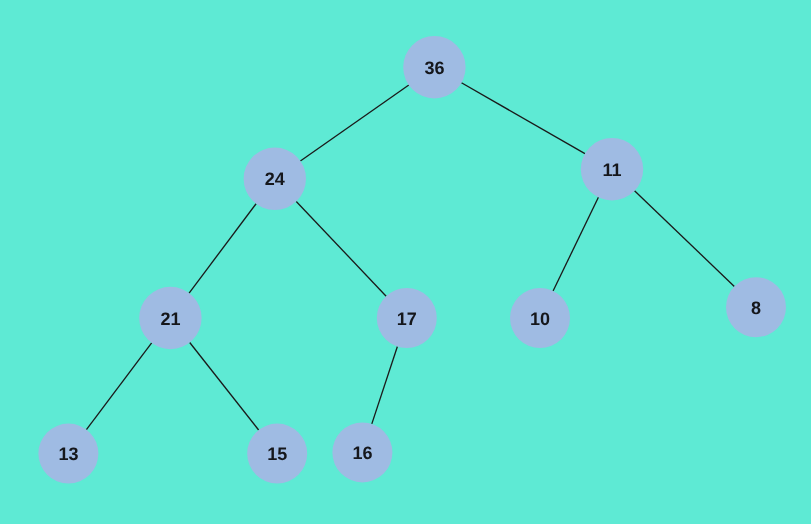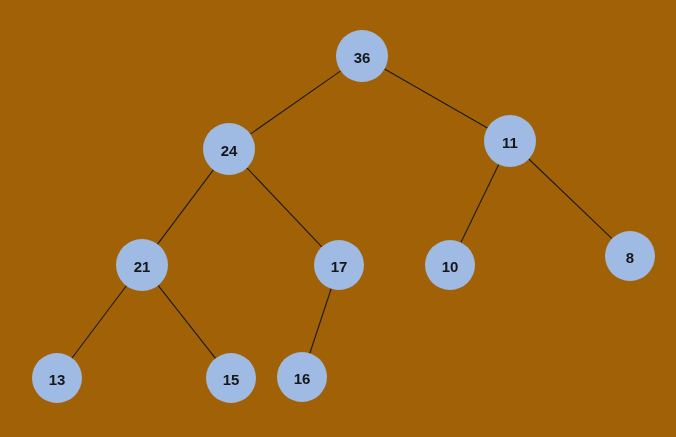--- a/index.html
+++ b/index.html
@@ -7,21 +7,21 @@
     padding: 0;
     background: #ffffff;
   }
   body {
     font-family: "Liberation Sans", sans-serif;
   }
   #canvas {
     position: relative;
     width: 676px;
     height: 437px;
-    background: #a16207;
+    background: #5eead4;
     overflow: hidden;
   }
   #tree-svg {
     position: absolute;
     top: 0;
     left: 0;
     width: 676px;
     height: 437px;
   }
   .edge-line {

